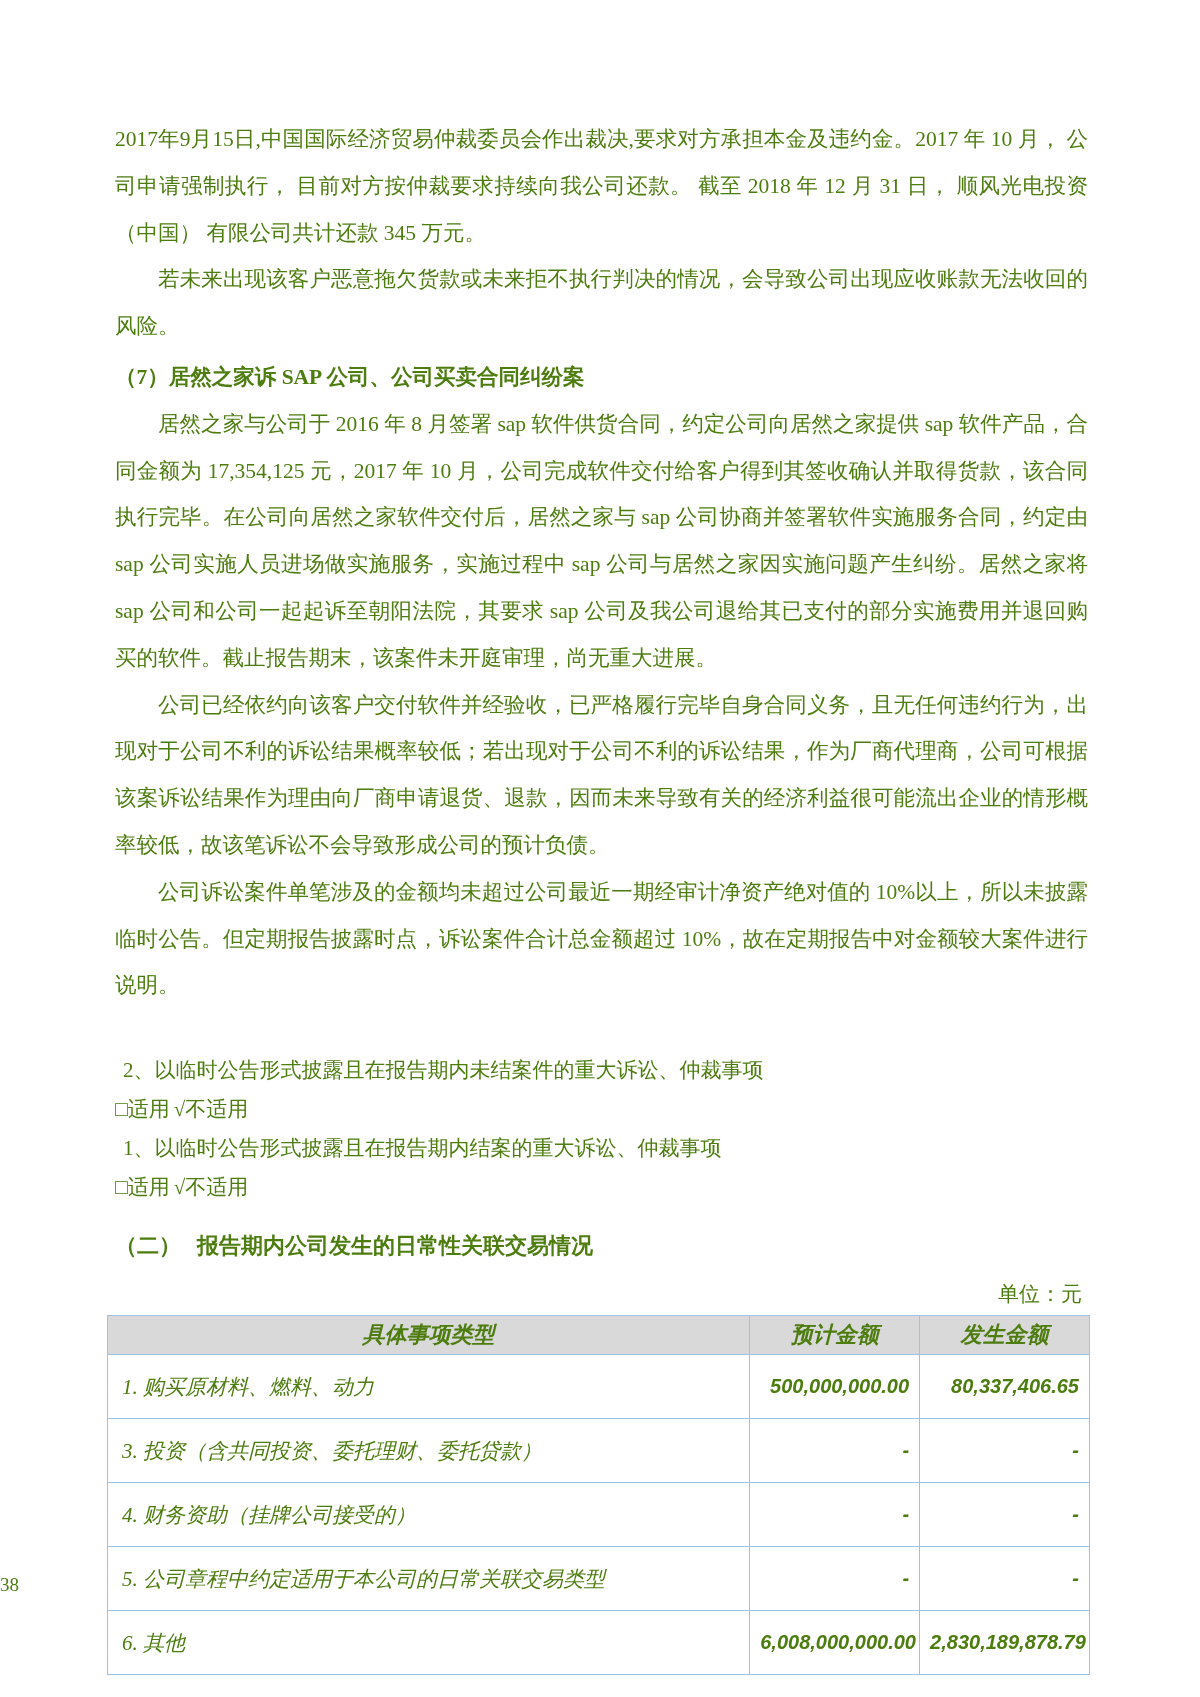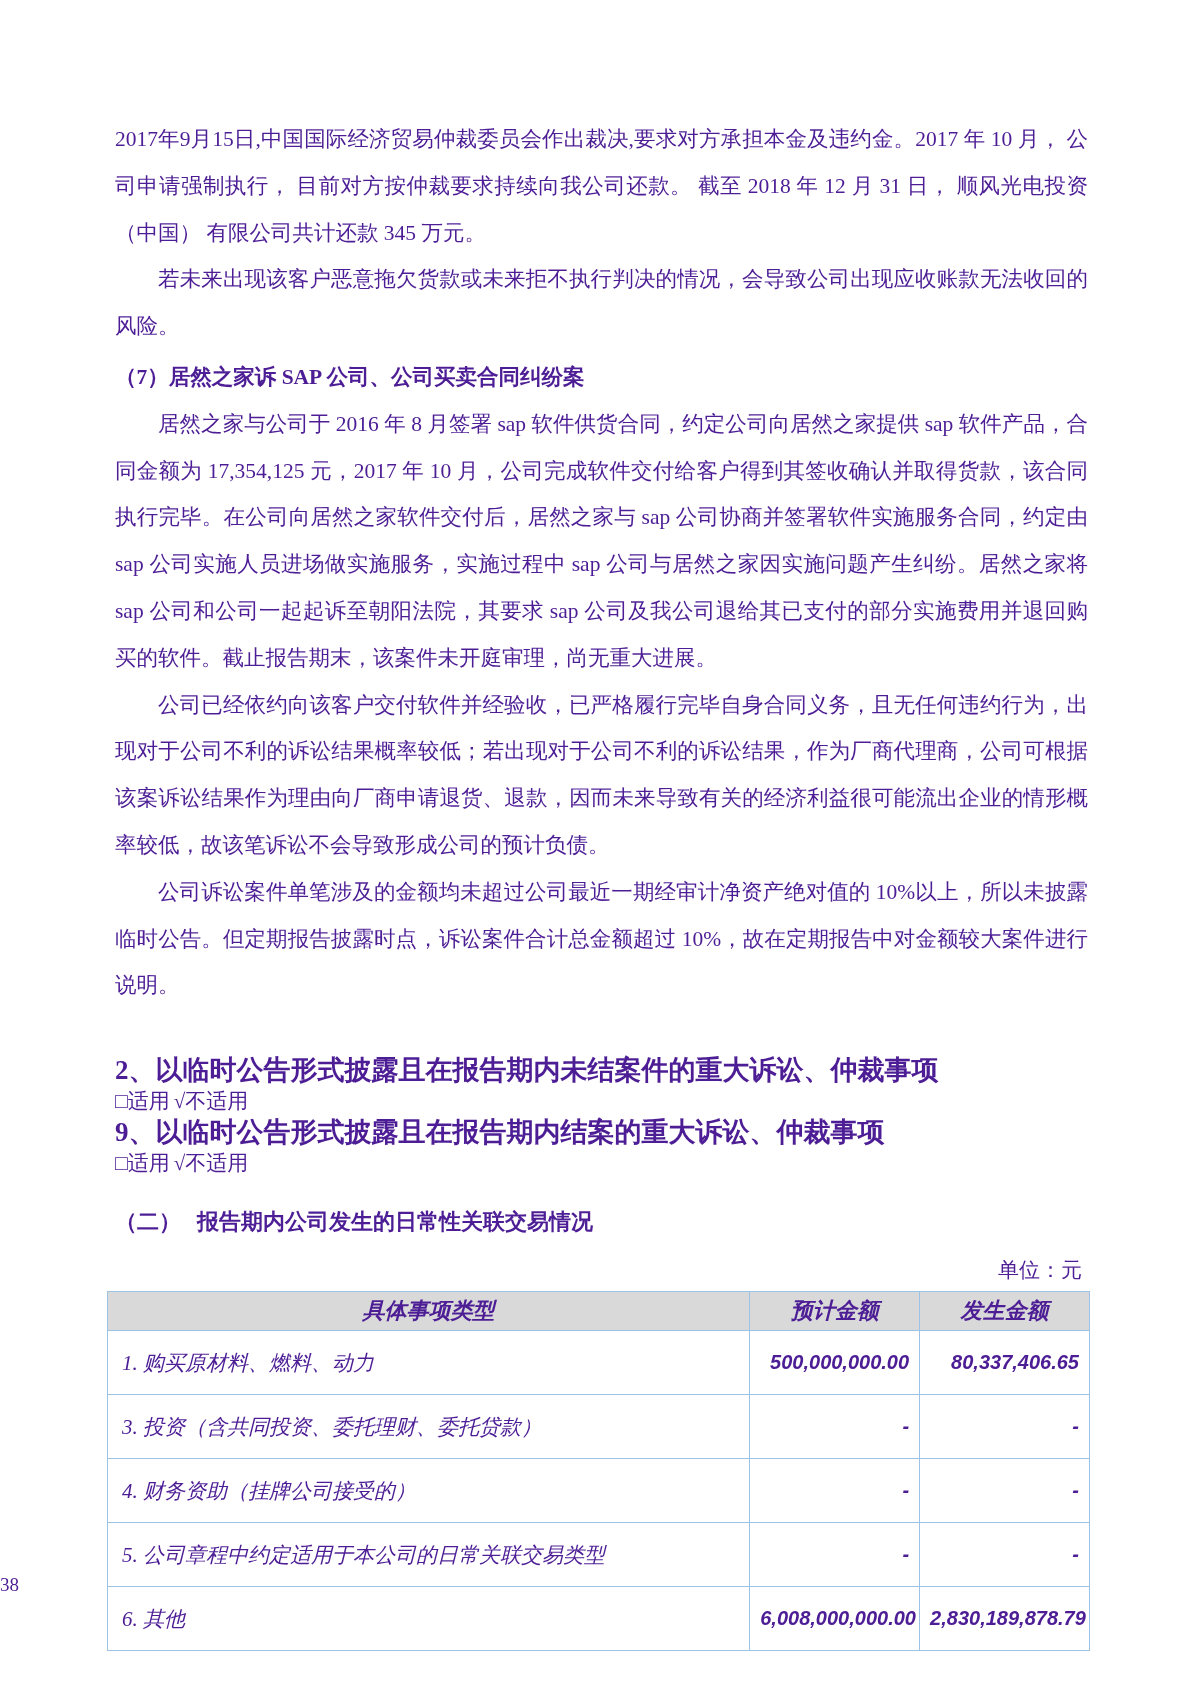--- a/index.html
+++ b/index.html
@@ -1,21 +1,21 @@
 <!DOCTYPE html>
 <html><head>
 <meta charset="utf-8">
 <style>
   html, body { margin: 0; padding: 0; background: #ffffff; }
   .page {
     position: relative;
     width: 1200px;
     height: 1697px;
     background: #ffffff;
-    color: #4c1d95;
+    color: #4d7c0f;
     font-family: "Liberation Serif", "DejaVu Serif", serif;
     overflow: hidden;
   }
   .content {
     position: absolute;
     left: 115px;
     top: 116px;
     width: 973px;
   }
   .body-text {
@@ -26,24 +26,24 @@
   }
   .indent { text-indent: 2em; }
   .case-heading {
     font-size: 21.5px;
     font-weight: bold;
     line-height: 46.8px;
     margin: 4px 0 0 0;
   }
   .sub-block { margin-top: 46px; }
   .sub-heading {
-    font-size: 27px;
-    font-weight: bold;
+    font-size: 21px;
+    font-weight: normal;
     line-height: 31px;
-    margin: 0;
+    margin: 8px;
   }
   .applicability {
     font-size: 21px;
     line-height: 31px;
     margin: 0;
   }
   .applicability .opt { margin-right: 4px; }
   .section-heading {
     display: flex;
     align-items: baseline;
@@ -121,21 +121,21 @@
 
     <p class="body-text indent">公司已经依约向该客户交付软件并经验收，已严格履行完毕自身合同义务，且无任何违约行为，出现对于公司不利的诉讼结果概率较低；若出现对于公司不利的诉讼结果，作为厂商代理商，公司可根据该案诉讼结果作为理由向厂商申请退货、退款，因而未来导致有关的经济利益很可能流出企业的情形概率较低，故该笔诉讼不会导致形成公司的预计负债。</p>
 
     <p class="body-text indent">公司诉讼案件单笔涉及的金额均未超过公司最近一期经审计净资产绝对值的 10%以上，所以未披露临时公告。但定期报告披露时点，诉讼案件合计总金额超过 10%，故在定期报告中对金额较大案件进行说明。</p>
 
     <div class="sub-block">
       <p class="sub-heading">2、以临时公告形式披露且在报告期内未结案件的重大诉讼、仲裁事项</p>
       <p class="applicability">
         <span class="opt">□适用</span><span>√不适用</span>
       </p>
-      <p class="sub-heading">9、以临时公告形式披露且在报告期内结案的重大诉讼、仲裁事项</p>
+      <p class="sub-heading">1、以临时公告形式披露且在报告期内结案的重大诉讼、仲裁事项</p>
       <p class="applicability">
         <span class="opt">□适用</span><span>√不适用</span>
       </p>
     </div>
 
     <div class="section-heading">
       <span class="section-no">（二）</span>
       <span>报告期内公司发生的日常性关联交易情况</span>
     </div>
 

